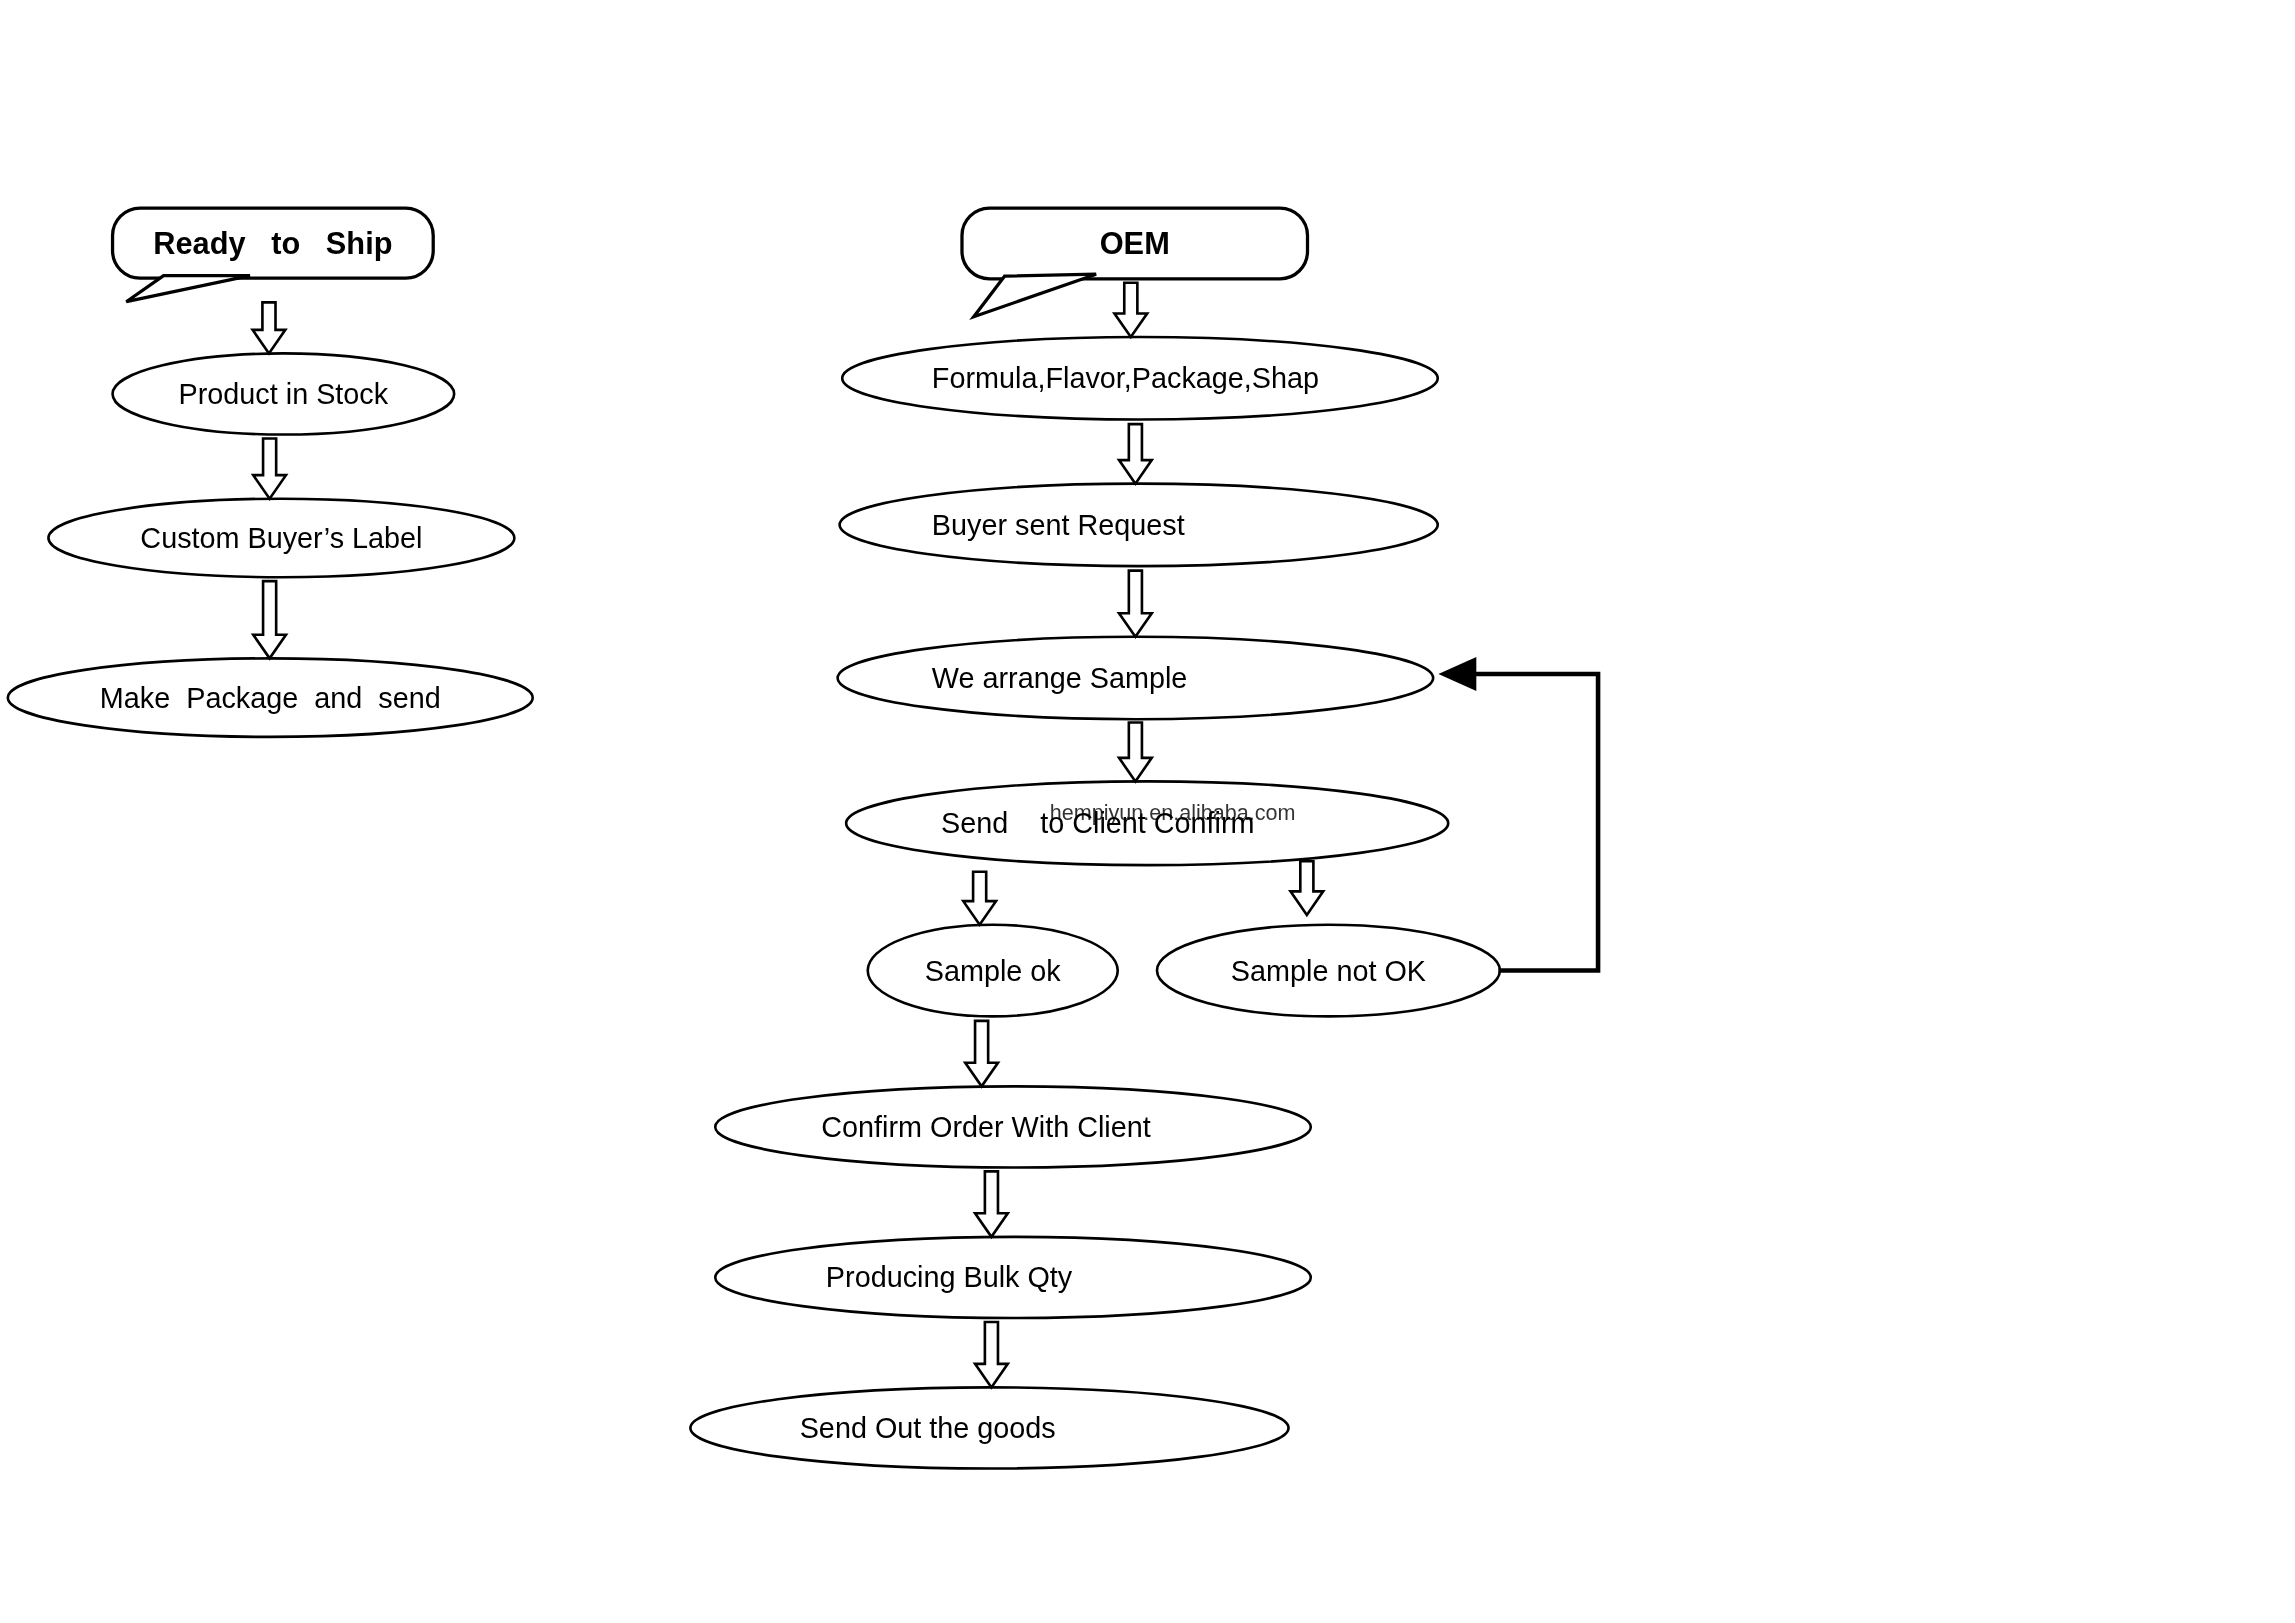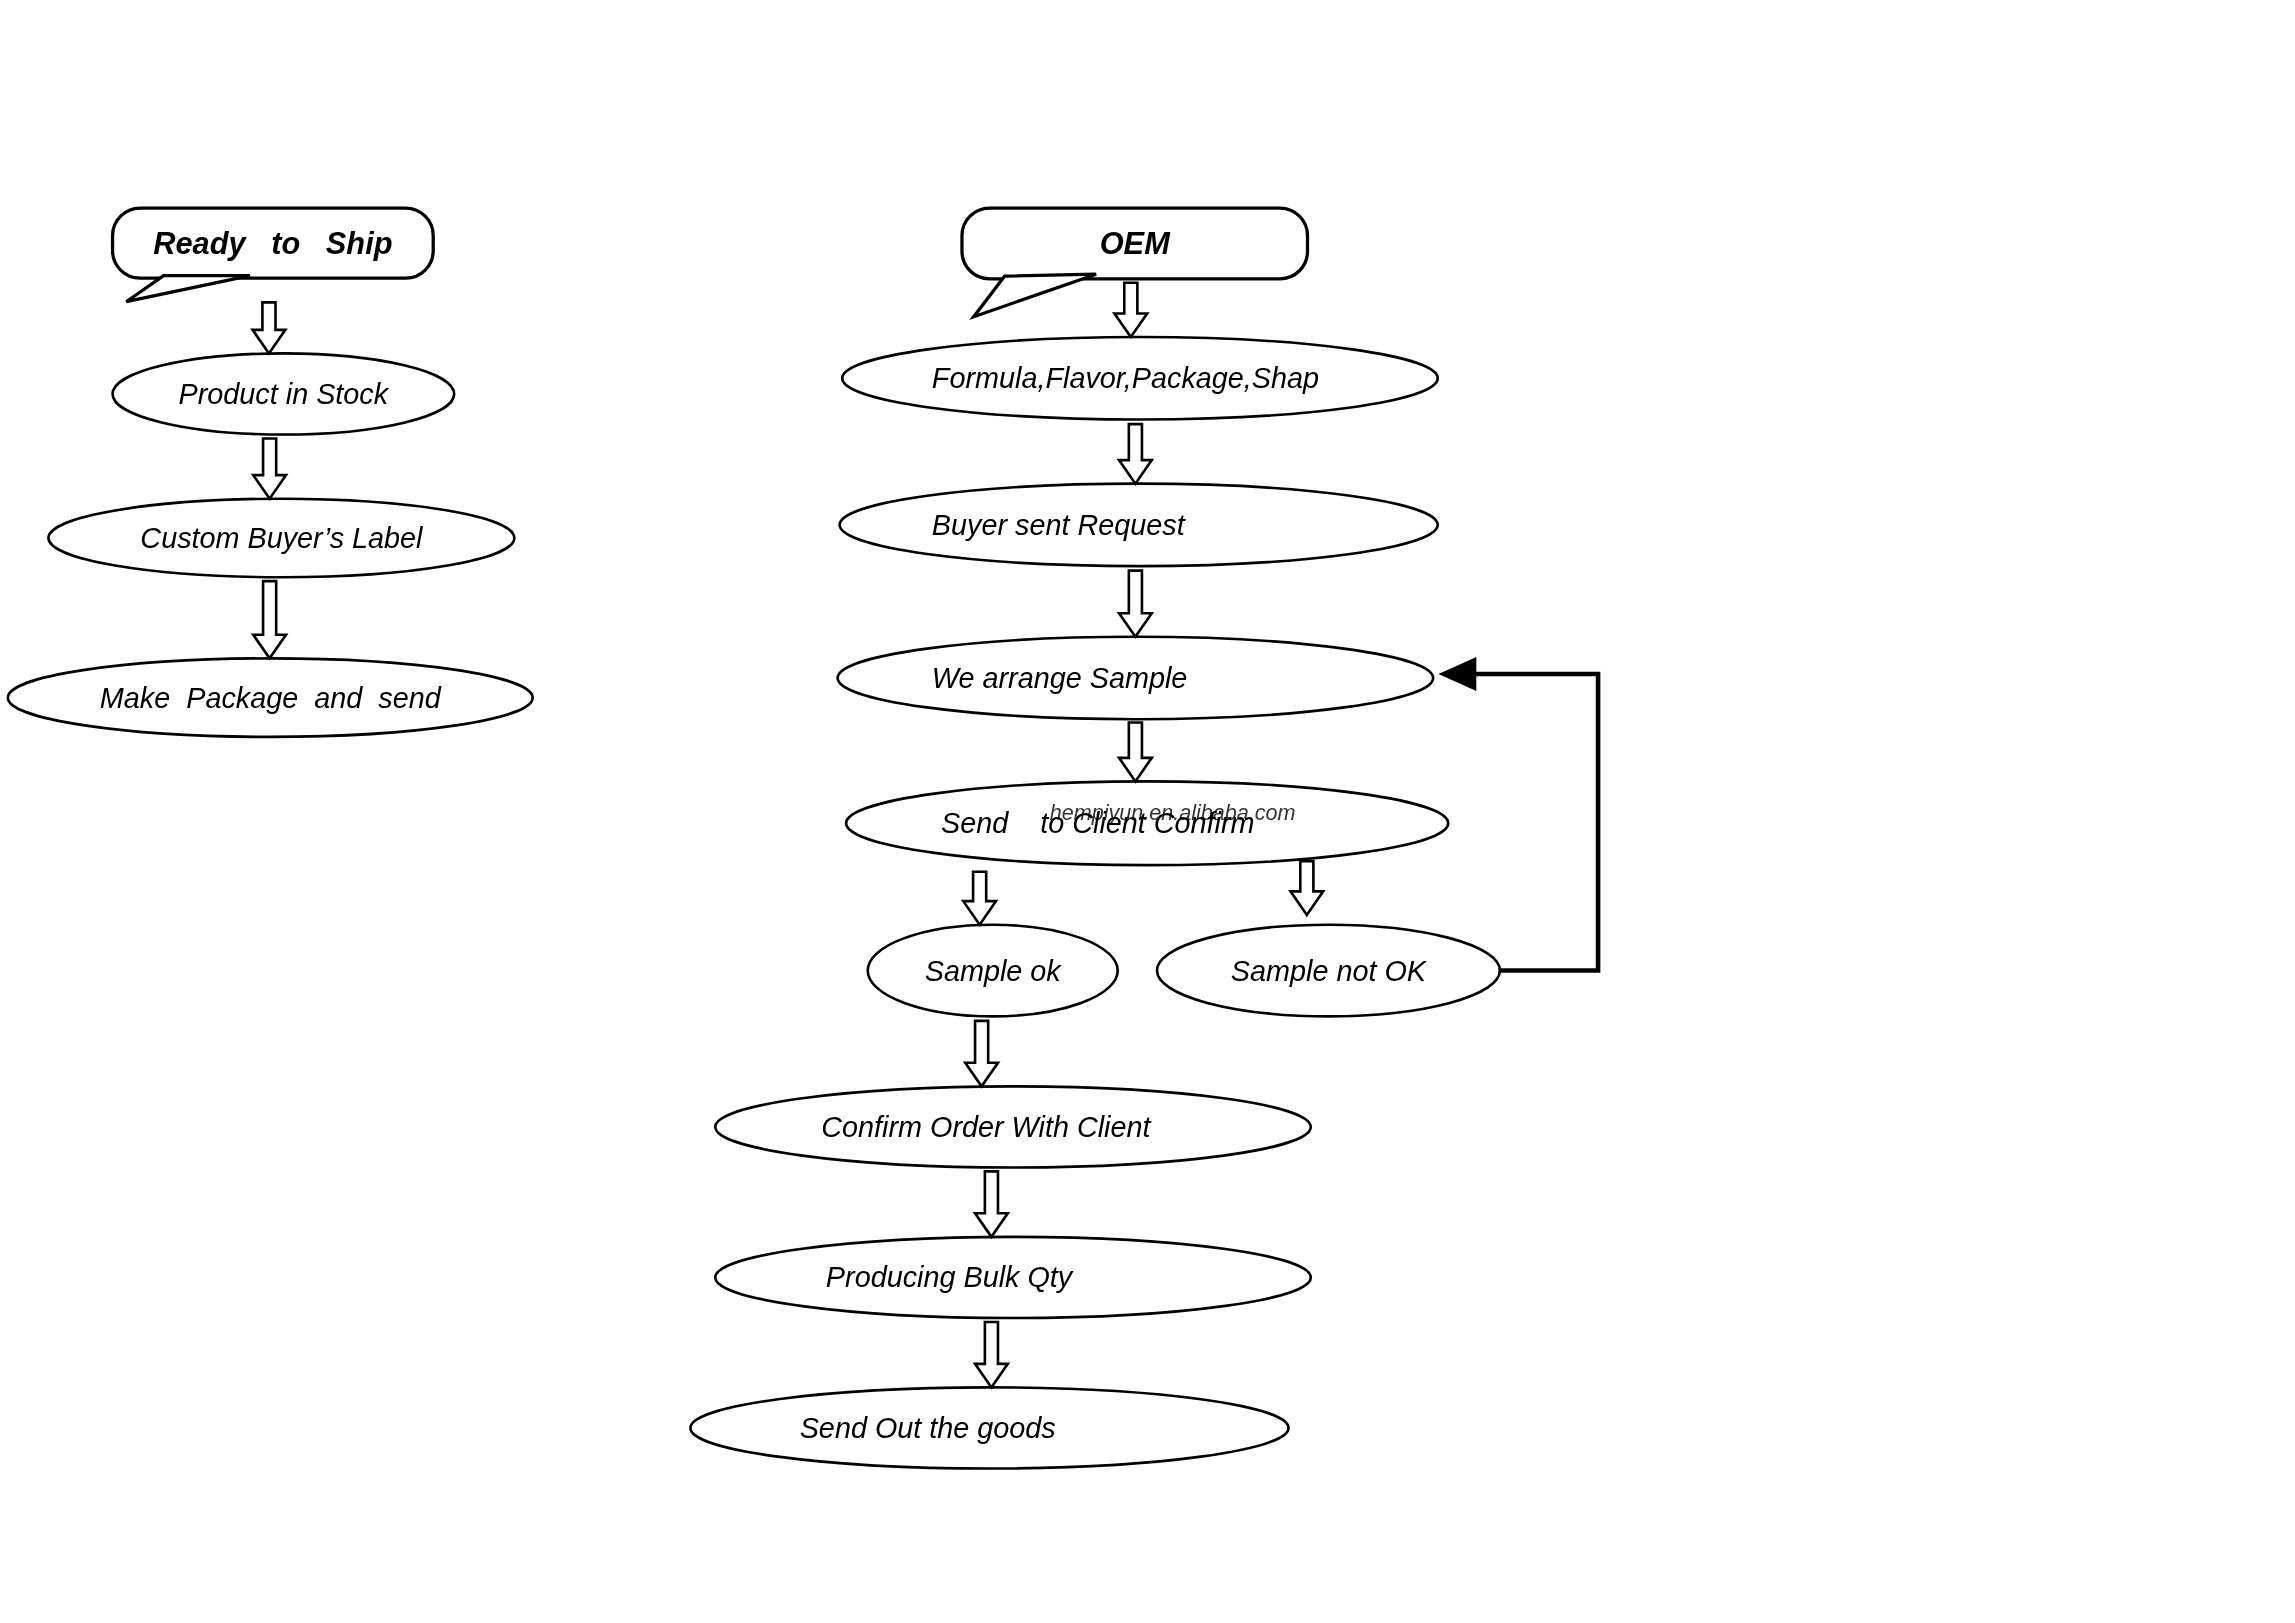--- a/index.html
+++ b/index.html
@@ -2,21 +2,20 @@
 <html style="font-size:10.5px"><head>
 <meta charset="utf-8">
 <style>
   html, body { margin: 0; padding: 0; background: #ffffff; }
   .page {
     position: relative;
     width: 2295px;
     height: 1623px;
     background: #ffffff;
     overflow: hidden;
-    font-style: italic;
   }
   svg { display: block; }
   svg text {
     font-family: "Liberation Sans", sans-serif;
     fill: #000000;
     white-space: pre;
   }
   svg text.node-label { font-size: 44px; }
   svg text.callout-label { font-size: 47px; font-weight: bold; }
   svg text.watermark { opacity: 0.8; }

